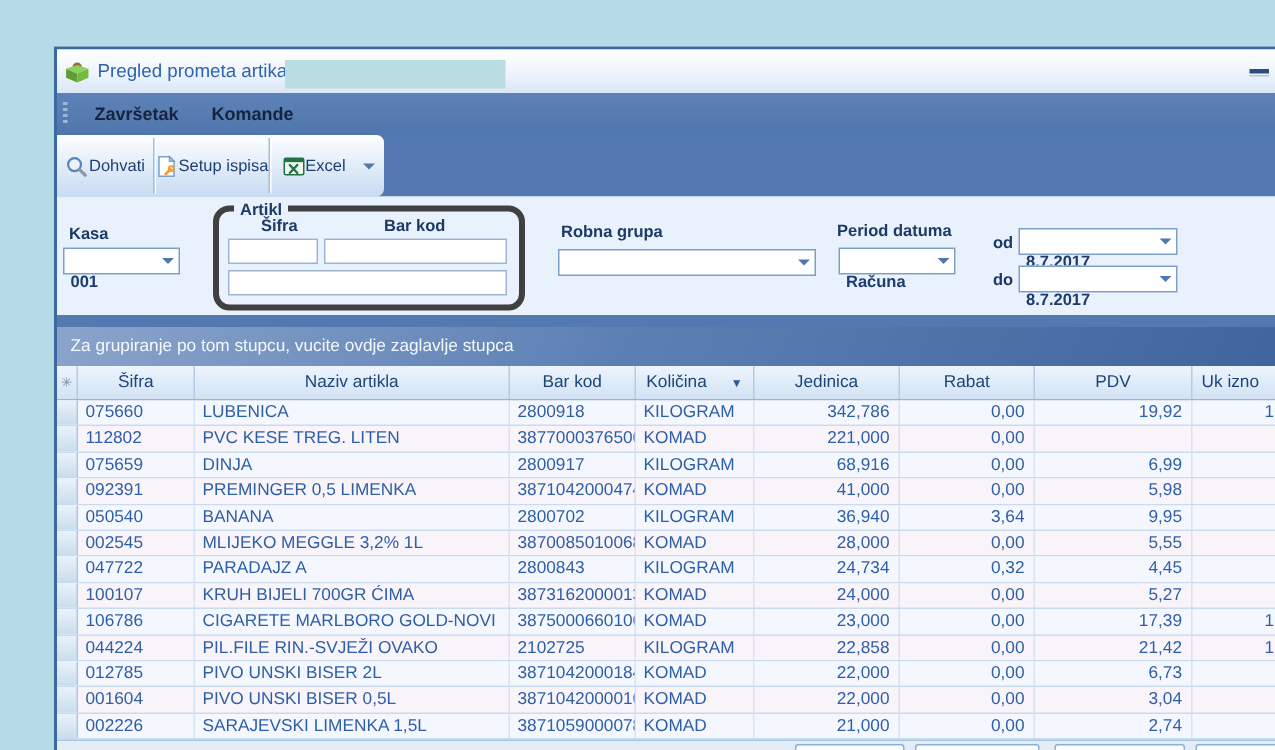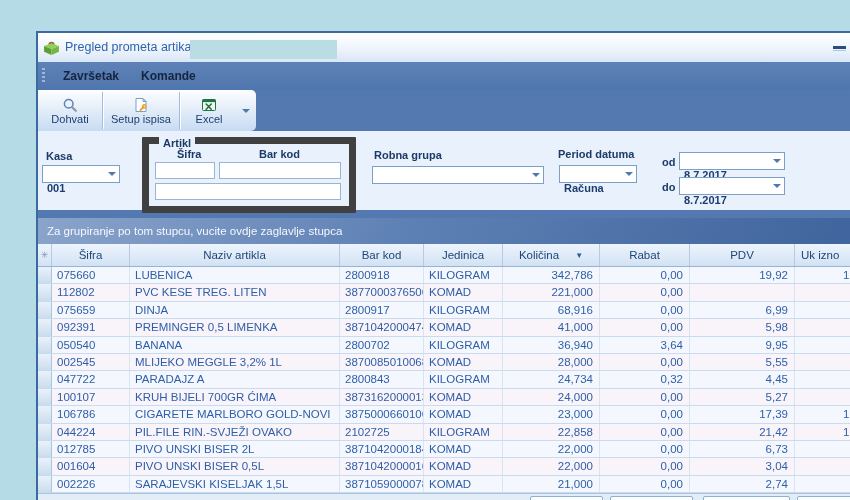--- a/index.html
+++ b/index.html
@@ -24,39 +24,39 @@
   
   .menubar{height:28px;background:linear-gradient(#5e82b7,#4f76ad);display:flex;align-items:center;}
   .grip{width:3px;height:16px;margin:0 7px 0 4px;
     background:repeating-linear-gradient(to bottom,#9db7d9 0 2px,rgba(0,0,0,0) 2px 4px);}
   .menu-item{padding:0 11px;font-size:12px;font-weight:600;color:#16243e;line-height:28px;cursor:default;}
   
   .toolbar{position:relative;height:41px;background:#5379b0;}
   .toolbar-light{position:absolute;left:0;top:0;width:218px;height:41px;
     background:linear-gradient(#fdfeff,#c7dbf2);border-radius:0 5px 5px 0;
     display:flex;align-items:stretch;}
-  .tb-btn{display:flex;flex-direction:column;align-items:center;justify-content:center;
+  .tb-btn{display:flex;flex-direction:row;align-items:center;justify-content:center;
     font-size:11px;color:#1d3e70;cursor:default;}
   .tb-btn .ticon{height:17px;display:flex;align-items:center;}
   .tb-btn.b1{width:64px;}.tb-btn.b2{width:76px;}.tb-btn.b3{width:58px;}
   .tb-sep{width:1px;background:#a3bedd;margin:2px 0;box-shadow:1px 0 0 #ffffff;}
   .tb-overflow{width:16px;display:flex;align-items:center;justify-content:center;}
   .arr-down{width:0;height:0;border-left:4px solid rgba(0,0,0,0);border-right:4px solid rgba(0,0,0,0);
     border-top:4px solid #4f79ae;}
   
   .filterpanel{position:relative;height:79px;background:#e8f1fc;font-size:11px;}
   .flabel{position:absolute;font-weight:bold;color:#1d3a66;}
   .combo{position:absolute;background:#ffffff;border:1px solid #7aa0ca;box-sizing:border-box;
     display:flex;align-items:center;height:18px;}
   .combo .val{flex:1;padding-left:4px;font-weight:bold;color:#1e3c6e;font-size:11px;white-space:nowrap;overflow:hidden;margin-top:27px;}
   .combo .abox{width:15px;display:flex;align-items:center;justify-content:center;}
   .tinput{position:absolute;background:#ffffff;border:1px solid #9ab4d2;box-sizing:border-box;
     font-family:inherit;font-size:11px;color:#1e3c6e;padding:0 3px;outline:none;}
   .artikl-box{position:absolute;left:104px;top:6px;width:200px;height:62px;
-    border:7px solid #404040;border-radius:1px;}
+    border:4px solid #404040;border-radius:11px;}
   .artikl-legend{position:absolute;left:10px;top:-7px;background:#e8f1fc;padding:0 4px;
     font-weight:bold;color:#1d3a66;}
   
   .blueband{height:8px;background:#5379b0;}
   .groupbar{height:26px;background:linear-gradient(115deg,#8aa4cb 0%,#5d80b4 45%,#3f639c 100%);
     color:#f4f8ff;font-size:11.5px;display:flex;align-items:center;padding-left:9px;box-sizing:border-box;}
   
   .grid{width:828px;overflow:hidden;background:#eef4fb;}
   .ghead,.grow{display:grid;grid-template-columns:14px 78px 210px 84px 79px 97px 90px 105px 121px;}
   .ghead{height:22px;background:linear-gradient(#edf4fd,#d2e2f4);border-bottom:1px solid #96b4d4;}
@@ -202,25 +202,25 @@
   <div class="groupbar">
     <span>Za grupiranje po tom stupcu, vucite ovdje zaglavlje stupca</span>
   </div>
 
   <div class="grid">
     <div class="ghead">
       <div class="hc first">✳</div>
       <div class="hc">Šifra</div>
       <div class="hc">Naziv artikla</div>
       <div class="hc">Bar kod</div>
-      <div class="hc">Jedinica</div>
       <div class="hc">
         <span>Količina</span>
         <span class="sort">▼</span>
       </div>
+      <div class="hc">Jedinica</div>
       <div class="hc">Rabat</div>
       <div class="hc">PDV</div>
       <div class="hc uk">Uk izno</div>
     </div>
     <div>
         <div class="grow ra">
           <div class="cell ind"></div>
           <div class="cell t">075660</div>
           <div class="cell t">LUBENICA</div>
           <div class="cell t">2800918</div>
@@ -346,21 +346,21 @@
           <div class="cell t">3871042000016</div>
           <div class="cell t">KOMAD</div>
           <div class="cell n">22,000</div>
           <div class="cell n">0,00</div>
           <div class="cell n">3,04</div>
           <div class="cell u"></div>
         </div>
         <div class="grow ra">
           <div class="cell ind"></div>
           <div class="cell t">002226</div>
-          <div class="cell t">SARAJEVSKI KISELJAK 1,5L</div>
+          <div class="cell t">SARAJEVSKI LIMENKA 1,5L</div>
           <div class="cell t">3871059000078</div>
           <div class="cell t">KOMAD</div>
           <div class="cell n">21,000</div>
           <div class="cell n">0,00</div>
           <div class="cell n">2,74</div>
           <div class="cell u"></div>
         </div>
       </div>
     <div class="gfooter">
       <div class="fbox fb1"></div>

